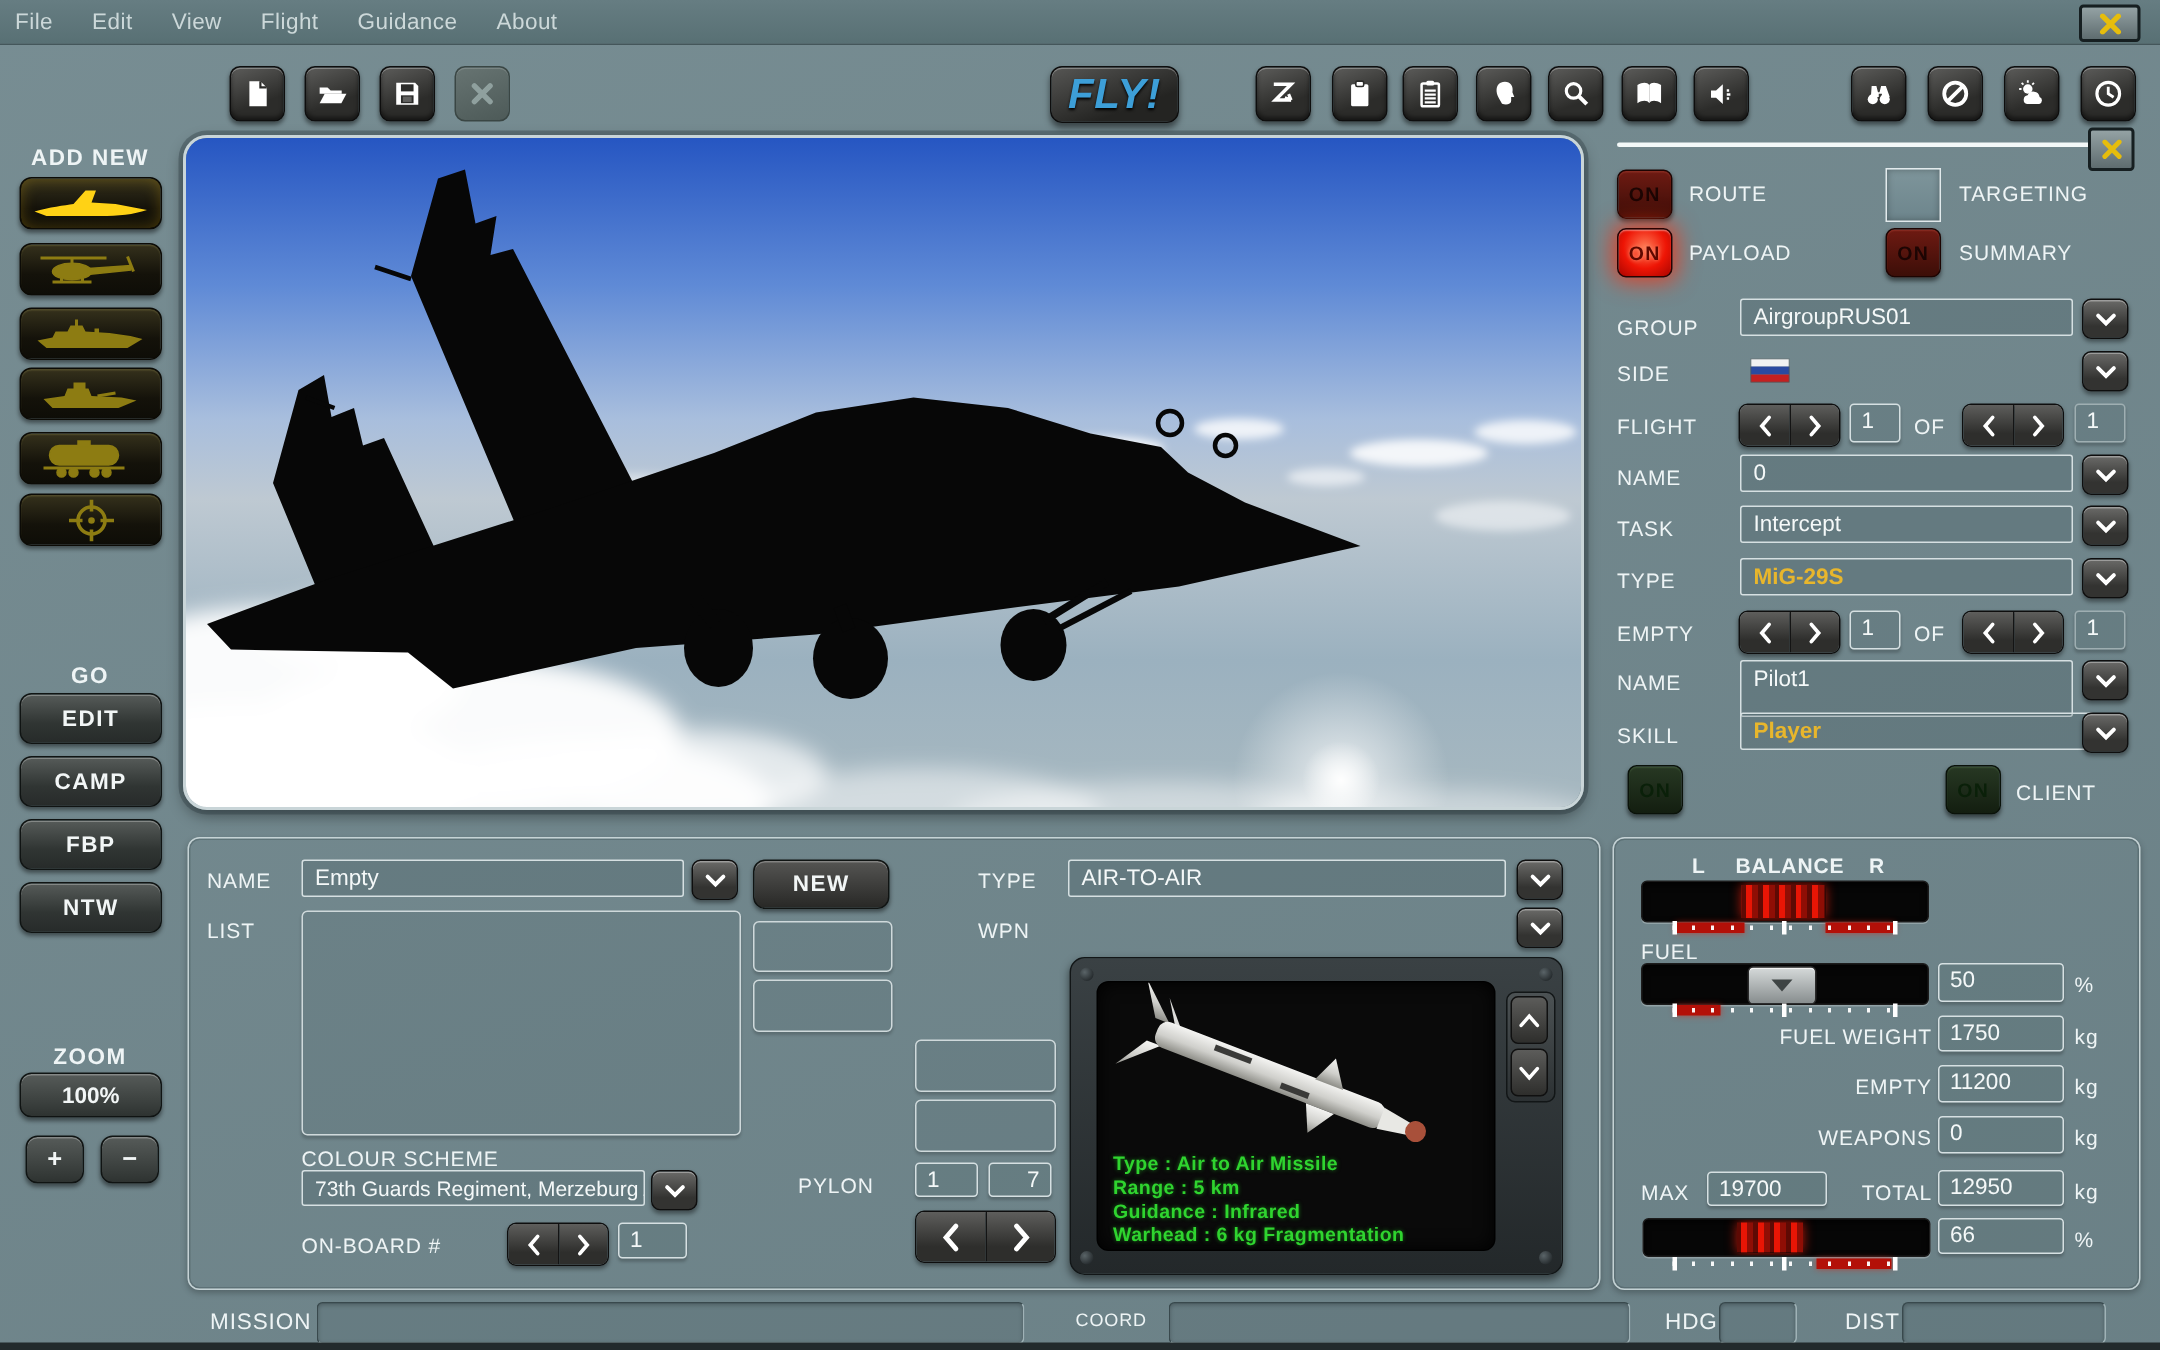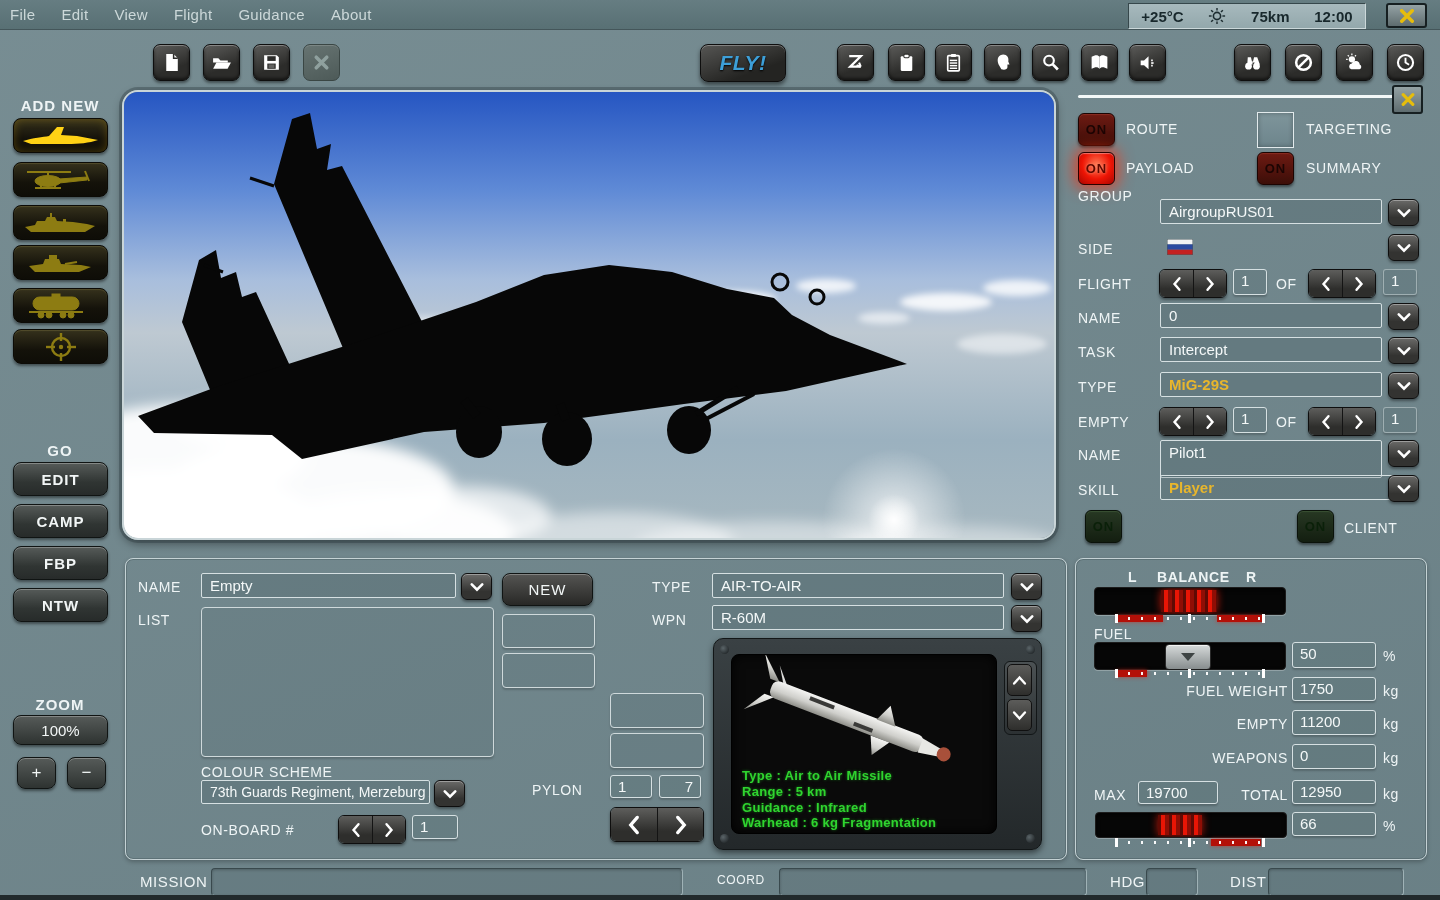--- a/index.html
+++ b/index.html
@@ -17,34 +17,34 @@
         border:2px solid #161f21;border-radius:3px;display:flex;align-items:center;justify-content:center;padding:0;}
   
   .tbtn{position:absolute;top:44px;width:37px;height:37px;border-radius:7px;border:1px solid #0e0e0e;
         background:linear-gradient(160deg,#5c5c5a,#2c2c2a 65%);
         box-shadow:inset 0 1px 0 rgba(255,255,255,.3),inset 0 -2px 3px rgba(0,0,0,.5),0 2px 3px rgba(0,0,0,.45);
         display:flex;align-items:center;justify-content:center;padding:0;}
   .tbtn.disabled{background:linear-gradient(160deg,#677472,#4d5a58);border-color:#3a4644;box-shadow:inset 0 1px 0 rgba(255,255,255,.15);}
   .flybtn{position:absolute;left:700px;top:44px;width:86px;height:38px;border-radius:8px;border:1px solid #0e0e0e;
           background:linear-gradient(160deg,#565654,#242422 70%);
           box-shadow:inset 0 1px 0 rgba(255,255,255,.3),0 3px 4px rgba(0,0,0,.5);
-          color:#3d9fd8;font-style:italic;font-weight:bold;font-size:21px;letter-spacing:.5px;text-shadow:0 1px 2px #000;}
+          color:#3d9fd8;font-style:italic;font-weight:bold;font-size:28px;letter-spacing:.5px;text-shadow:0 1px 2px #000;}
   
   .sidelabel{position:absolute;left:0;width:120px;text-align:center;color:#eef4f5;font-size:15px;font-weight:600;letter-spacing:1px;}
   .addbtn{position:absolute;left:13px;width:95px;height:35px;border-radius:8px;border:1px solid #0c0b06;
           background:linear-gradient(#35311c,#14120a 60%,#0e0d07);
           box-shadow:inset 0 1px 1px rgba(255,240,140,.15),0 2px 3px rgba(0,0,0,.45);
           display:flex;align-items:center;justify-content:center;padding:0;}
   .gobtn{position:absolute;left:13px;width:95px;height:34px;border-radius:8px;border:1px solid #101413;
          background:linear-gradient(#565b59,#303533 60%,#272b2a);
          box-shadow:inset 0 1px 0 rgba(255,255,255,.28),0 2px 3px rgba(0,0,0,.45);
          color:#f2f6f6;font-size:15px;font-weight:bold;letter-spacing:1px;}
   .zbtn{position:absolute;border-radius:8px;border:1px solid #101413;background:linear-gradient(#565b59,#2e3331);
         box-shadow:inset 0 1px 0 rgba(255,255,255,.28),0 2px 3px rgba(0,0,0,.45);
-        color:#f2f6f6;font-size:17px;font-weight:normal;display:flex;align-items:center;justify-content:center;padding:0;}
+        color:#f2f6f6;font-size:17px;font-weight:bold;display:flex;align-items:center;justify-content:center;padding:0;}
   
   .viewport{position:absolute;left:122px;top:90px;width:930px;height:446px;border-radius:16px;overflow:hidden;
             border:2px solid #c9d5d8;box-shadow:0 0 0 3px rgba(40,55,60,.35),0 4px 10px rgba(0,0,0,.4);}
   .viewport svg{display:block;}
   
   .panelframe{position:absolute;border:1px solid rgba(225,236,238,.75);border-radius:8px;
               box-shadow:inset 0 0 0 1px rgba(40,55,60,.25),0 2px 4px rgba(0,0,0,.25);}
   .lbl{position:absolute;color:#eef4f5;font-size:14px;letter-spacing:.6px;white-space:nowrap;}
   .lbl.r{text-align:right;}
   .field{position:absolute;border:1px solid #d6e0e2;border-radius:2px;background:rgba(52,70,76,.18);
@@ -112,38 +112,20 @@
 
 <div id="app">
 
   <div class="menubar">
     <span class="menuitem">File</span>
     <span class="menuitem">Edit</span>
     <span class="menuitem">View</span>
     <span class="menuitem">Flight</span>
     <span class="menuitem">Guidance</span>
     <span class="menuitem">About</span>
-    <div class="weatherbox">
-      <span>+25°C</span>
-      <svg width="18" height="18" viewBox="0 0 20 20">
-        <circle cx="10" cy="10" r="4" fill="none" stroke="#1c2c30" stroke-width="1.8"></circle>
-        <g stroke="#1c2c30" stroke-width="1.6">
-          <line x1="10" y1="1" x2="10" y2="4"></line>
-            <line x1="10" y1="16" x2="10" y2="19"></line>
-          <line x1="1" y1="10" x2="4" y2="10"></line>
-            <line x1="16" y1="10" x2="19" y2="10"></line>
-          <line x1="3.5" y1="3.5" x2="5.6" y2="5.6"></line>
-            <line x1="14.4" y1="14.4" x2="16.5" y2="16.5"></line>
-          <line x1="3.5" y1="16.5" x2="5.6" y2="14.4"></line>
-            <line x1="14.4" y1="5.6" x2="16.5" y2="3.5"></line>
-        </g>
-      </svg>
-      <span>75km</span>
-      <span>12:00</span>
-    </div>
     <button class="winx">
       <svg width="18" height="14" viewBox="0 0 20 16">
         <path d="M4 2 L16 14 M16 2 L4 14" stroke="#e6bd0c" stroke-width="4" stroke-linecap="round"></path>
       </svg>
     </button>
   </div>
 
   <button class="tbtn" style="left:153px">
     <svg width="21" height="21" viewBox="0 0 20 20">
       <path d="M5 2 h7 l4 4 v12 H5 z" fill="#fff"></path>
@@ -406,21 +388,21 @@
 
   <button class="onbtn dim" style="left:1078px;top:113px;">ON</button>
   <span class="lbl" style="left:1126px;top:121px;">ROUTE</span>
   <div class="chk" style="left:1257px;top:112px;"></div>
   <span class="lbl" style="left:1306px;top:121px;">TARGETING</span>
   <button class="onbtn lit" style="left:1078px;top:152px;">ON</button>
   <span class="lbl" style="left:1126px;top:160px;">PAYLOAD</span>
   <button class="onbtn dim" style="left:1257px;top:152px;">ON</button>
   <span class="lbl" style="left:1306px;top:160px;">SUMMARY</span>
 
-  <span class="lbl" style="left:1078px;top:188px;">GROUP</span>
+  <span class="lbl" style="left:1078px;top:210px;">GROUP</span>
   <div class="field" style="left:1160px;top:199px;width:222px;height:25px;">AirgroupRUS01</div>
   <button class="ddbtn" style="left:1388px;top:199px;">
     <svg width="18" height="14" viewBox="0 0 20 16">
         <polyline points="4,5 10,11 16,5" fill="none" stroke="#fff" stroke-width="3" stroke-linecap="round"></polyline>
       </svg>
   </button>
 
   <span class="lbl" style="left:1078px;top:241px;">SIDE</span>
   <svg class="abs" style="left:1167px;top:239px;" width="26" height="16" viewBox="0 0 26 16">
     <rect width="26" height="5.4" fill="#f2f2f2"></rect>
@@ -595,21 +577,20 @@
   <div class="vbox" style="left:412px;top:815px;width:46px;height:24px;">1</div>
 
   <span class="lbl" style="left:652px;top:579px;">TYPE</span>
   <div class="field" style="left:712px;top:573px;width:292px;height:25px;">AIR-TO-AIR</div>
   <button class="ddbtn" style="left:1011px;top:573px;">
     <svg width="18" height="14" viewBox="0 0 20 16">
         <polyline points="4,5 10,11 16,5" fill="none" stroke="#fff" stroke-width="3" stroke-linecap="round"></polyline>
       </svg>
   </button>
   <span class="lbl" style="left:652px;top:612px;">WPN</span>
-  <div class="field" style="left:712px;top:605px;width:292px;height:25px;">R-60M</div>
   <button class="ddbtn" style="left:1011px;top:605px;">
     <svg width="18" height="14" viewBox="0 0 20 16">
         <polyline points="4,5 10,11 16,5" fill="none" stroke="#fff" stroke-width="3" stroke-linecap="round"></polyline>
       </svg>
   </button>
 
   <div class="wpnframe">
     <div class="screw" style="left:6px;top:6px;"></div>
     <div class="screw" style="right:6px;top:6px;"></div>
     <div class="screw" style="left:6px;bottom:6px;"></div>

